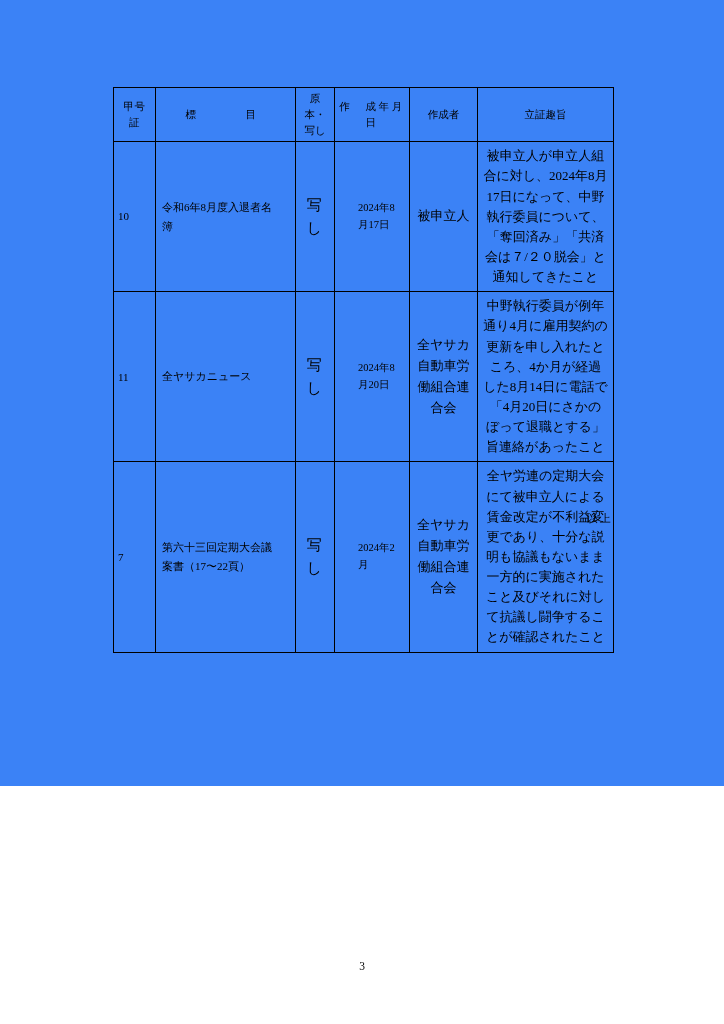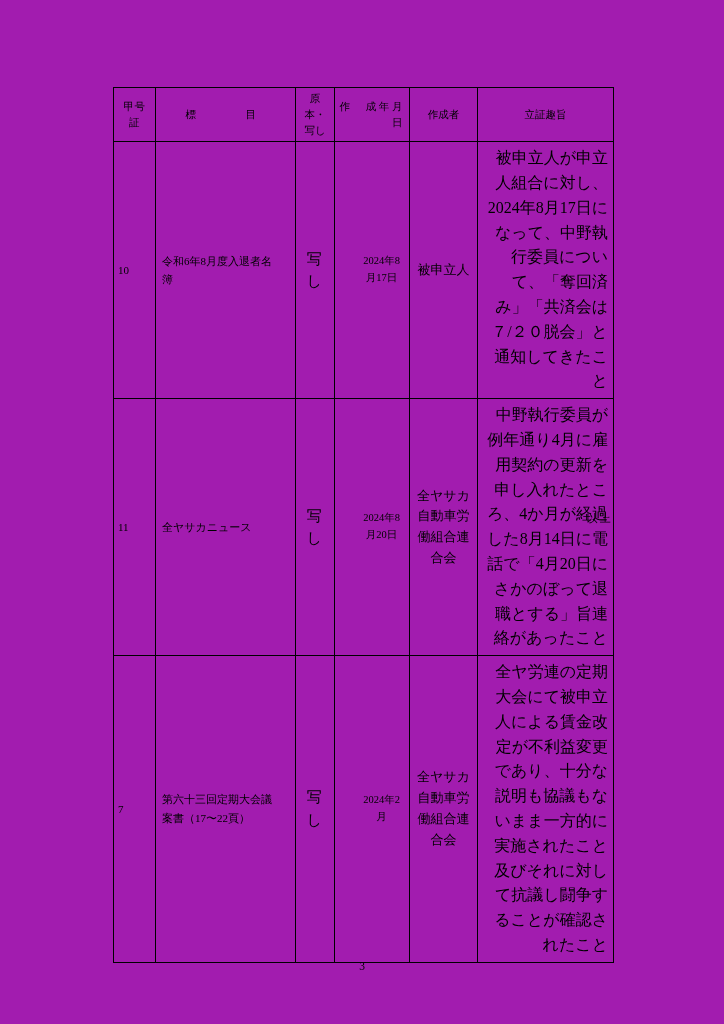--- a/index.html
+++ b/index.html
@@ -12,22 +12,22 @@
     background: #ffffff;
     font-family: "Liberation Serif", "DejaVu Serif", serif;
     color: #000000;
     position: relative;
     overflow: hidden;
   }
   .page {
     position: absolute;
     left: 0; top: 0;
     width: 724px;
-    height: 1024px;
-    background: #a21caf;
+    height: 786px;
+    background: #3b82f6;
   }
   .evidence-table {
     position: absolute;
     left: 113px;
     top: 87px;
     width: 500px;
     border-collapse: collapse;
     table-layout: fixed;
   }
   .evidence-table td,
@@ -48,54 +48,53 @@
   col.c-gist  { width: 136px; }
 
   thead td {
     text-align: center;
     padding-top: 6px;
     padding-bottom: 6px;
   }
   .hdr-no { letter-spacing: 0.05em; }
   .hdr-title { letter-spacing: 0.9em; padding-left: 0.9em; }
   .hdr-copy { font-size: 9.5px; line-height: 1.5; }
-  .hdr-date { font-size: 10.5px; letter-spacing: 0.25em; text-align: right; }
+  .hdr-date { font-size: 10.5px; letter-spacing: 0.25em; }
   .hdr-author { font-size: 10.5px; }
   .hdr-gist { font-size: 10.5px; }
 
   td.cell-no {
     text-align: left;
     font-size: 11px;
   }
   td.cell-title {
     text-align: left;
     font-size: 11px;
     line-height: 1.7;
     padding-left: 6px;
     padding-right: 16px;
   }
   td.cell-copy {
     text-align: center;
     font-size: 15px;
     letter-spacing: 0.1em;
   }
   td.cell-date {
-    text-align: center;
     font-size: 10.5px;
     line-height: 1.6;
     padding-left: 23px;
   }
   td.cell-author {
     text-align: center;
     font-size: 13px;
     line-height: 1.6;
   }
   td.cell-gist {
-    text-align: right;
-    font-size: 16px;
+    text-align: center;
+    font-size: 13px;
     line-height: 1.55;
     padding: 4px 5px;
   }
   .row-10 td { height: 104px; }
   .row-11 td { height: 104px; }
   .row-12 td { height: 130px; }
 
   .closing {
     position: absolute;
     right: 111px;

